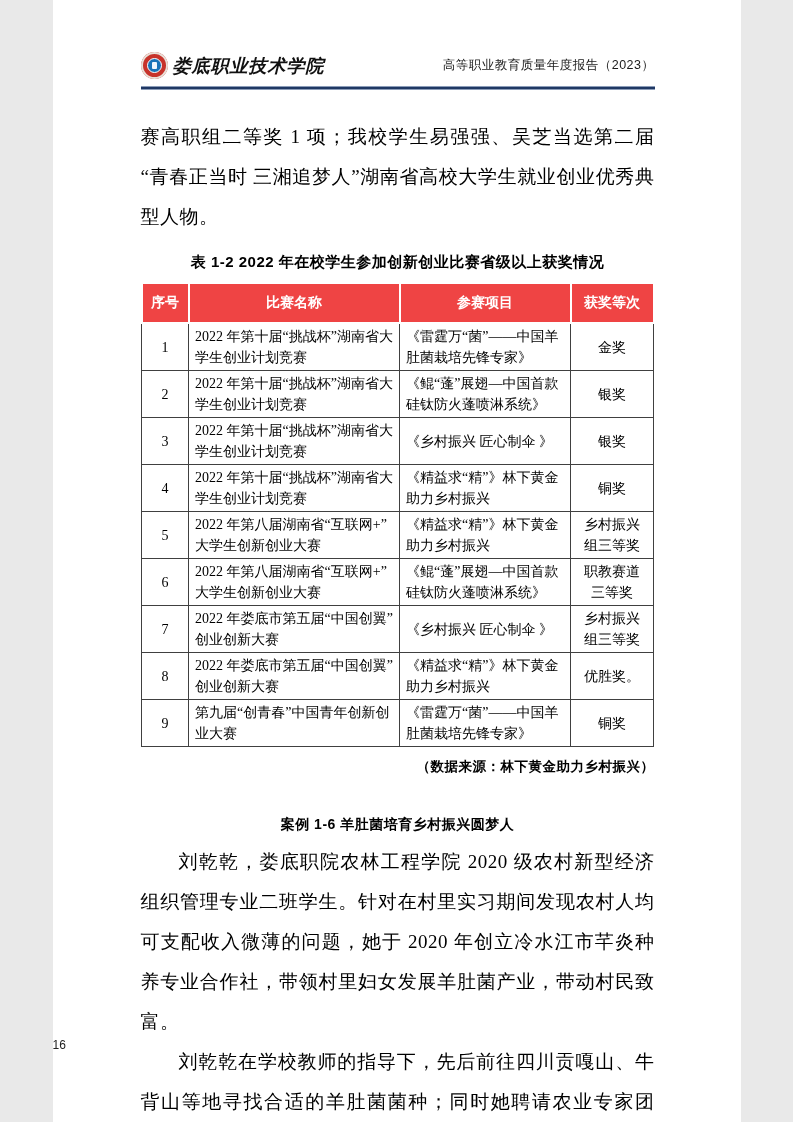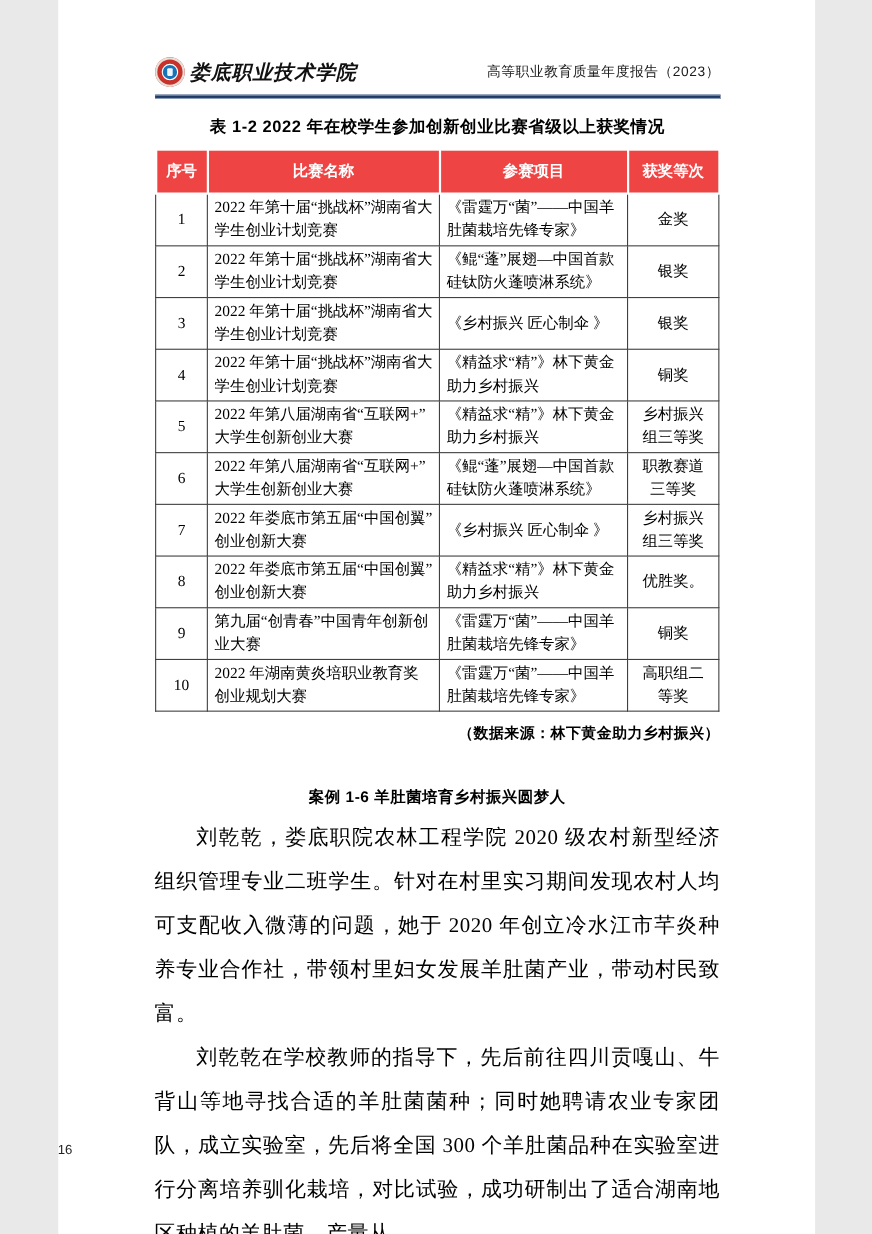--- a/index.html
+++ b/index.html
@@ -115,20 +115,21 @@
         <span class="logo-inner">
           <span class="logo-core"></span>
         </span>
       </span>
       <span class="school-name">娄底职业技术学院</span>
     </div>
     <div class="report-title">高等职业教育质量年度报告（2023）</div>
   </div>
   <div class="hdr-rule"></div>
 
+  <p class="intro">赛高职组二等奖 1 项；我校学生易强强、吴芝当选第二届“青春正当时 三湘追梦人”湖南省高校大学生就业创业优秀典型人物。</p>
 
   <div class="table-title">表 1-2 2022 年在校学生参加创新创业比赛省级以上获奖情况</div>
 
   <table class="awards">
     <colgroup>
       <col style="width:9.2%">
         <col style="width:41.2%">
         <col style="width:33.4%">
         <col style="width:16.2%">
     </colgroup>
@@ -188,26 +189,20 @@
         <td>2022 年娄底市第五届“中国创翼”创业创新大赛</td>
         <td>《精益求“精”》林下黄金助力乡村振兴</td>
         <td class="award">优胜奖。</td>
       </tr>
       <tr>
         <td class="c">9</td>
         <td>第九届“创青春”中国青年创新创业大赛</td>
         <td>《雷霆万“菌”——中国羊肚菌栽培先锋专家》</td>
         <td class="award">铜奖</td>
       </tr>
-      <tr>
-        <td class="c">10</td>
-        <td>2022 年湖南黄炎培职业教育奖创业规划大赛</td>
-        <td>《雷霆万“菌”——中国羊肚菌栽培先锋专家》</td>
-        <td class="award">高职组二等奖</td>
-      </tr>
     </tbody>
   </table>
 
   <div class="source">（数据来源：林下黄金助力乡村振兴）</div>
 
   <div class="case-title">案例 1-6 羊肚菌培育乡村振兴圆梦人</div>
   <p class="case-para">刘乾乾，娄底职院农林工程学院 2020 级农村新型经济组织管理专业二班学生。针对在村里实习期间发现农村人均可支配收入微薄的问题，她于 2020 年创立冷水江市芊炎种养专业合作社，带领村里妇女发展羊肚菌产业，带动村民致富。</p>
   <p class="case-para">刘乾乾在学校教师的指导下，先后前往四川贡嘎山、牛背山等地寻找合适的羊肚菌菌种；同时她聘请农业专家团队，成立实验室，先后将全国 300 个羊肚菌品种在实验室进行分离培养驯化栽培，对比试验，成功研制出了适合湖南地区种植的羊肚菌，产量从</p>
 
   <div class="page-number">16</div>

